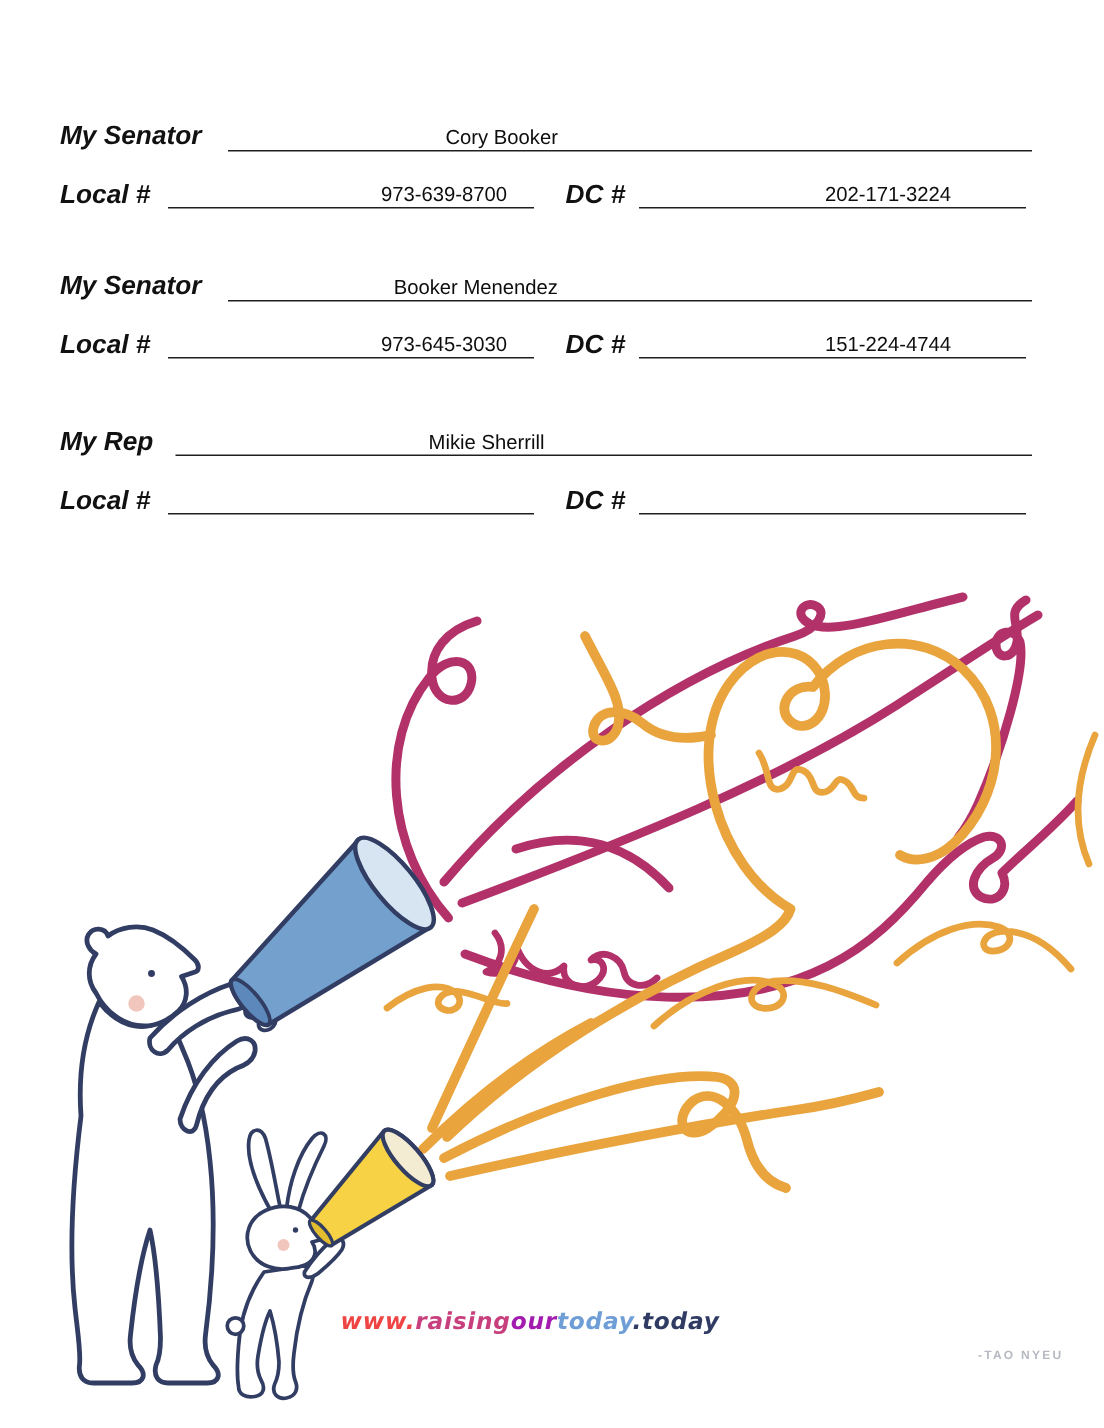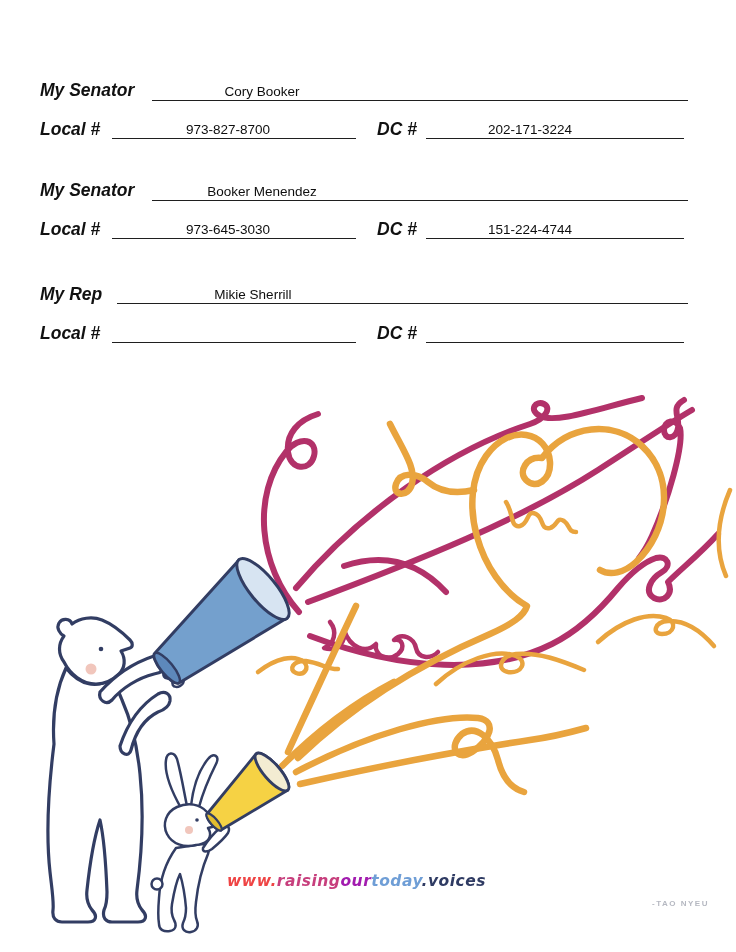--- a/index.html
+++ b/index.html
@@ -1,20 +1,20 @@
 <!DOCTYPE html>
 <html><head>
 <meta charset="utf-8">
 <style>
   html,body{margin:0;padding:0;background:#ffffff;}
   .page{position:relative;width:736px;height:952px;background:#ffffff;overflow:hidden;
         font-family:"Liberation Sans",sans-serif;color:#1b1b1b;}
   .lbl{position:absolute;font-weight:bold;font-size:17.5px;color:#111;white-space:nowrap;font-style:italic;}
   .wline{position:absolute;height:16px;border-bottom:1.7px solid #1f1f1f;}
-  .val{position:absolute;bottom:1px;font-size:13.5px;color:#0e0e0e;text-align:center;white-space:nowrap;}
+  .val{position:absolute;bottom:1px;font-size:13.5px;color:#0e0e0e;text-align:right;white-space:nowrap;}
   .url{position:absolute;left:227px;top:872px;font-family:"DejaVu Sans",sans-serif;
        font-style:italic;font-weight:700;font-size:15.5px;letter-spacing:0.5px;white-space:nowrap;}
   .credit{position:absolute;left:652px;top:899px;font-size:8px;font-weight:700;
           letter-spacing:1.5px;color:#b6b9c2;white-space:nowrap;}
   svg.illo{position:absolute;left:0;top:0;}
   .mg{fill:none;stroke:#b23169;stroke-width:6;stroke-linecap:round;stroke-linejoin:round;}
   .or{fill:none;stroke:#e9a43e;stroke-width:6.5;stroke-linecap:round;stroke-linejoin:round;}
   .orthin{fill:none;stroke:#e9a43e;stroke-width:4.5;stroke-linecap:round;}
   .anim{fill:#ffffff;stroke:#323d63;stroke-width:3.2;stroke-linejoin:round;stroke-linecap:round;}
   .anim2{fill:#ffffff;stroke:#323d63;stroke-width:2.5;stroke-linejoin:round;stroke-linecap:round;}
@@ -24,21 +24,21 @@
 
 <div class="page">
 
   <div>
     <div class="lbl" style="left:40px;top:80px">My Senator</div>
     <div class="wline" style="left:152px;top:84px;width:536px">
       <span class="val" style="left:0;width:220px">Cory Booker</span>
     </div>
     <div class="lbl" style="left:40px;top:119px">Local #</div>
     <div class="wline" style="left:112px;top:122px;width:244px">
-      <span class="val" style="left:6px;width:220px">973-827-8700</span>
+      <span class="val" style="left:6px;width:220px">973-639-8700</span>
     </div>
     <div class="lbl" style="left:377px;top:119px">DC #</div>
     <div class="wline" style="left:426px;top:122px;width:258px">
       <span class="val" style="left:0;width:208px">202-171-3224</span>
     </div>
   </div>
 
   <div>
     <div class="lbl" style="left:40px;top:180px">My Senator</div>
     <div class="wline" style="left:152px;top:184px;width:536px">
@@ -124,18 +124,18 @@
     </g>
 
     <g>
       <path d="M207,814 L256,754 A8,24 -41 0 1 288,790 L221,830 A4,11 -41 0 1 207,814 Z" fill="#f6d244" stroke="#323d63" stroke-width="2.8" stroke-linejoin="round"></path>
       <ellipse cx="272" cy="772" rx="8" ry="24" transform="rotate(-41 272 772)" fill="#f3ecd2" stroke="#323d63" stroke-width="2.8"></ellipse>
       <ellipse cx="214" cy="822" rx="3.5" ry="11" transform="rotate(-41 214 822)" fill="#e3bd2e" stroke="#323d63" stroke-width="2.2"></ellipse>
     </g>
   </svg>
 
   <div class="url">
-    <span style="color: #ef4444;">www.</span><span style="color: rgb(199, 63, 125); margin-top: 17px;">raising</span><span style="color: #a21caf; text-align: right;">our</span><span style="color: rgb(111, 158, 214);">today</span><span style="color: rgb(47, 59, 99);">.voices</span>
+    <span style="color: #ef4444;">www.</span><span style="color: rgb(199, 63, 125); margin-top: 17px;">raising</span><span style="color: #a21caf; text-align: right;">our</span><span style="color: rgb(111, 158, 214);">today</span><span style="color: rgb(47, 59, 99);">.today</span>
   </div>
 
   <div class="credit">-TAO NYEU</div>
 
 </div>
 
 </body></html>

